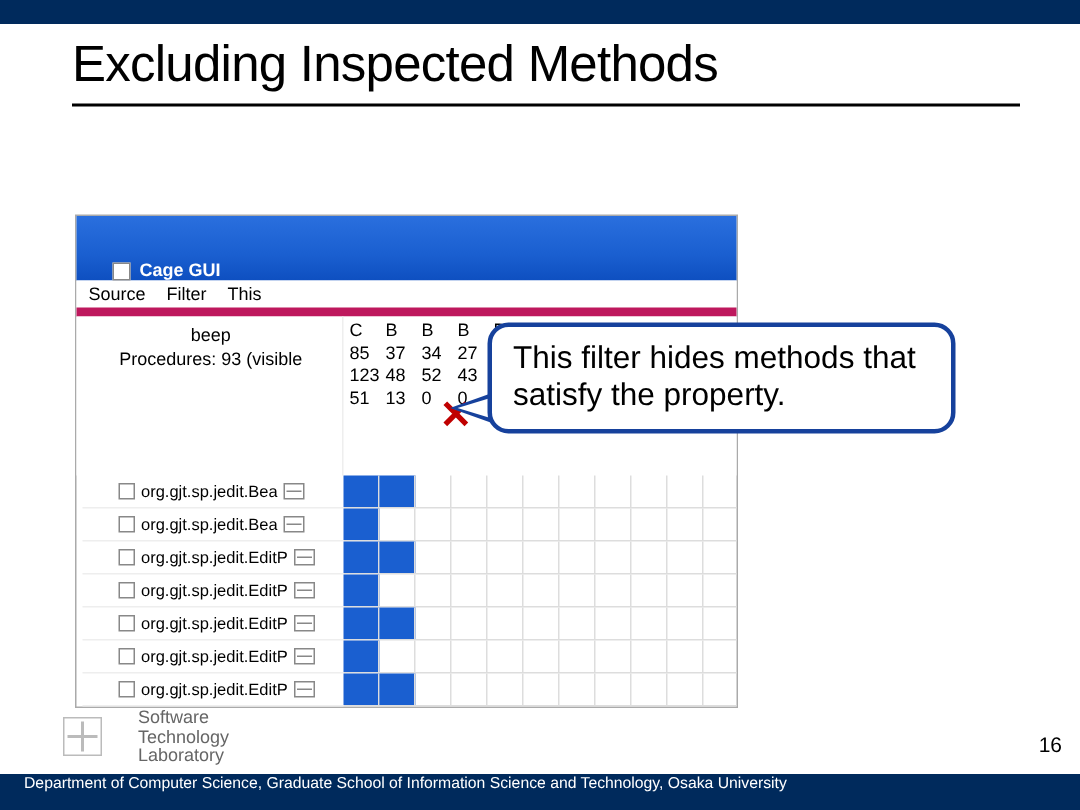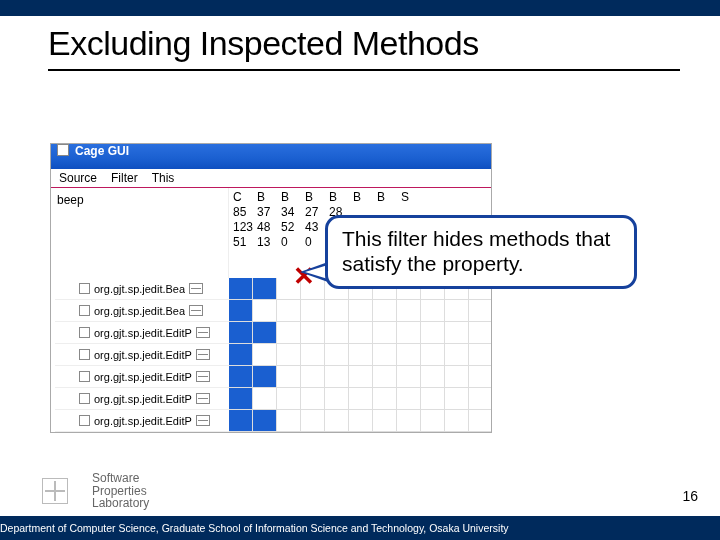--- a/index.html
+++ b/index.html
@@ -34,24 +34,24 @@
   .screenshot {
     position: absolute;
     left: 50px;
     top: 143px;
     width: 442px;
     border: 1px solid #aaa;
     background: #fff;
   }
   .win-titlebar {
     background: linear-gradient(#2a6fde, #1a5fd0 60%, #0e4fc0);
-    height: 25px;
-    display: flex;
-    align-items: flex-start;
-    padding: 0 6px;
+    height: 43px;
+    display: flex;
+    align-items: flex-end;
+    padding: 0 24px;
     gap: 6px;
   }
   .sysicon {
     width: 12px;
     height: 12px;
     background: #fff;
     border: 1px solid #888;
   }
   .win-title {
     color: #fff;
@@ -59,32 +59,33 @@
     font-weight: 700;
     font-family: "Tahoma", Arial, sans-serif;
   }
   .menubar {
     background: #fff;
     display: flex;
     gap: 14px;
     padding: 2px 8px;
     font-size: 12px;
     font-family: "Tahoma", Arial, sans-serif;
-    border-bottom: 1px solid #be185d;
+    border-bottom: 6px solid #be185d;
   }
   .main-pane {
     display: flex;
     background: #fff;
   }
   .left-col {
     width: 178px;
     padding: 4px 4px 0 6px;
     font-size: 12px;
     font-family: "Tahoma", Arial, sans-serif;
     border-right: 1px solid #eee;
+    text-align: center;
   }
   .left-col div { white-space: nowrap; line-height: 16px; }
   .right-col {
     flex: 1;
     position: relative;
   }
   .num-header {
     padding: 2px 4px 2px 4px;
     font-size: 12px;
     font-family: "Tahoma", Arial, sans-serif;
@@ -185,33 +186,34 @@
     position: absolute;
     left: 5px;
     top: -7px;
     width: 0; height: 0;
     border-top: 7px solid transparent;
     border-bottom: 7px solid transparent;
     border-right: 23px solid #fff;
   }
   .pagenum {
     position: absolute;
-    right: 22px;
+    right: 12px;
     bottom: 36px;
     font-size: 14px;
   }
   .footerbar {
     position: absolute;
     left: 0; right: 0; bottom: 0;
     height: 24px;
     background: #002a5c;
     color: #fff;
     font-size: 10.5px;
     display: flex;
-    align-items: center;
+    align-items: flex-start;
+    padding-left: 16px;
   }
   .logo-block {
     position: absolute;
     left: 42px;
     bottom: 30px;
     display: flex;
     align-items: center;
     gap: 24px;
     color: #666;
     font-size: 12px;
@@ -247,20 +249,21 @@
     <div class="win-title">Cage GUI</div>
   </div>
   <div class="menubar">
     <span>Source</span>
     <span>Filter</span>
     <span>This</span>
   </div>
   <div class="main-pane">
     <div class="left-col">
       <div>beep</div>
+      <div>Procedures: 93 (visible</div>
       <div class="spacer"></div>
     </div>
     <div class="right-col">
       <div class="num-header">
         <div class="num-row">
             <span class="num-cell">C</span>
             <span class="num-cell">B</span>
             <span class="num-cell">B</span>
             <span class="num-cell">B</span>
             <span class="num-cell">B</span>
@@ -424,21 +427,21 @@
 
 <div class="callout-tail"></div>
 <div class="callout">
   <span>This filter hides methods that satisfy the property.</span>
 </div>
 
 <div class="logo-block">
   <div class="logo-square"></div>
   <div>
     <div>Software</div>
-    <div>Properties</div>
+    <div>Technology</div>
     <div>Laboratory</div>
   </div>
 </div>
 
 <div class="pagenum">16</div>
 
 <div class="footerbar">
   <span>Department of Computer Science, Graduate School of Information Science and Technology, Osaka University</span>
 </div>
 

